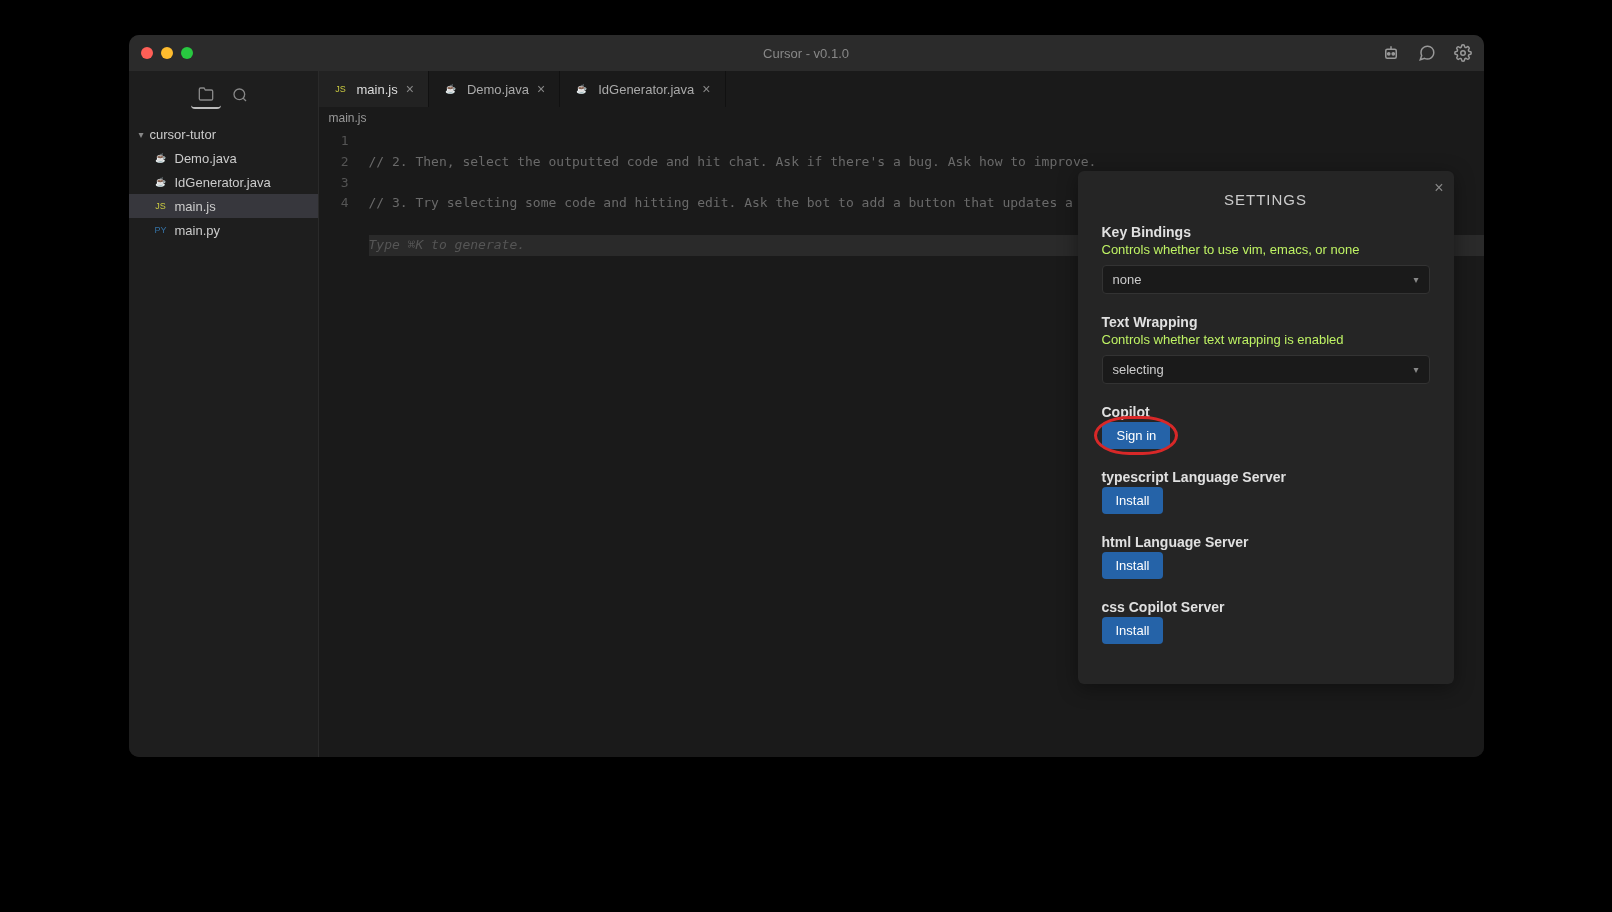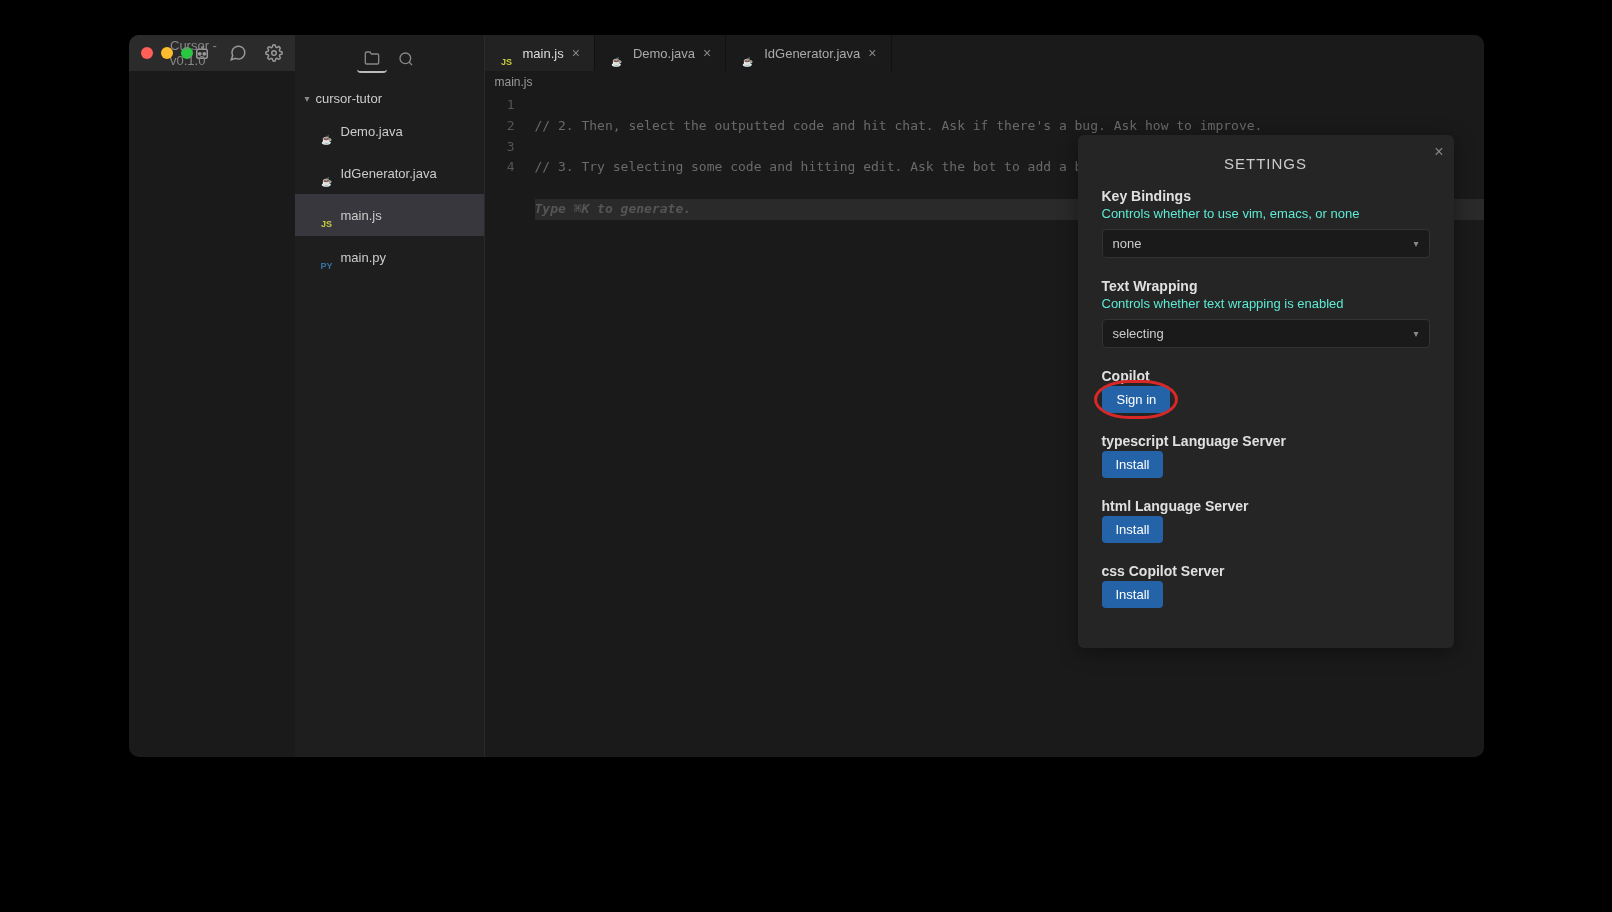--- a/index.html
+++ b/index.html
@@ -14,21 +14,21 @@
       justify-content: center;
       align-items: flex-start;
       padding: 35px;
     }
     .window {
       width: 1355px;
       height: 722px;
       background: #1a1a1a;
       border-radius: 10px;
       display: flex;
-      flex-direction: row;
+      flex-direction: column;
       overflow: hidden;
       position: relative;
     }
     .titlebar {
       height: 36px;
       background: #2b2b2b;
       display: flex;
       align-items: center;
       position: relative;
       padding: 0 12px;
@@ -116,23 +116,22 @@
     .tree-item.active {
       background: #37373d;
     }
     .file-icon {
       width: 16px;
       height: 16px;
       display: inline-flex;
       align-items: center;
       justify-content: center;
       font-size: 9px;
-      font-weight: bold;
+      font-weight: normal;
       border-radius: 2px;
-      margin-top: 18px;
     }
     .icon-js { color: #cbcb41; }
     .icon-java { color: #b07219; }
     .icon-py { color: #3572a5; }
     .editor-area {
       flex: 1;
       display: flex;
       flex-direction: column;
       background: #1a1a1a;
       position: relative;
@@ -181,21 +180,21 @@
     }
     .gutter-line { display: block; }
     .code {
       flex: 1;
       white-space: pre;
     }
     .code-line { color: #6a6a6a; }
     .code-line.active-bg {
       background: #2a2a2a;
     }
-    .code-hint { color: #555; font-style: italic; font-weight: bold; }
+    .code-hint { color: #555; font-style: italic; }
     .settings-panel {
       position: absolute;
       right: 30px;
       top: 100px;
       width: 376px;
       background: #252525;
       border-radius: 6px;
       padding: 20px 24px;
       color: #ccc;
       box-shadow: 0 4px 20px rgba(0,0,0,0.4);
@@ -218,21 +217,21 @@
       margin-bottom: 20px;
     }
     .setting-label {
       font-weight: 600;
       font-size: 14px;
       color: #e0e0e0;
       margin-bottom: 2px;
     }
     .setting-desc {
       font-size: 13px;
-      color: #5eead4;
+      color: #bef264;
       margin-bottom: 8px;
     }
     .select {
       width: 100%;
       background: #1a1a1a;
       border: 1px solid #333;
       border-radius: 4px;
       padding: 6px 10px;
       color: #ccc;
       font-size: 13px;

